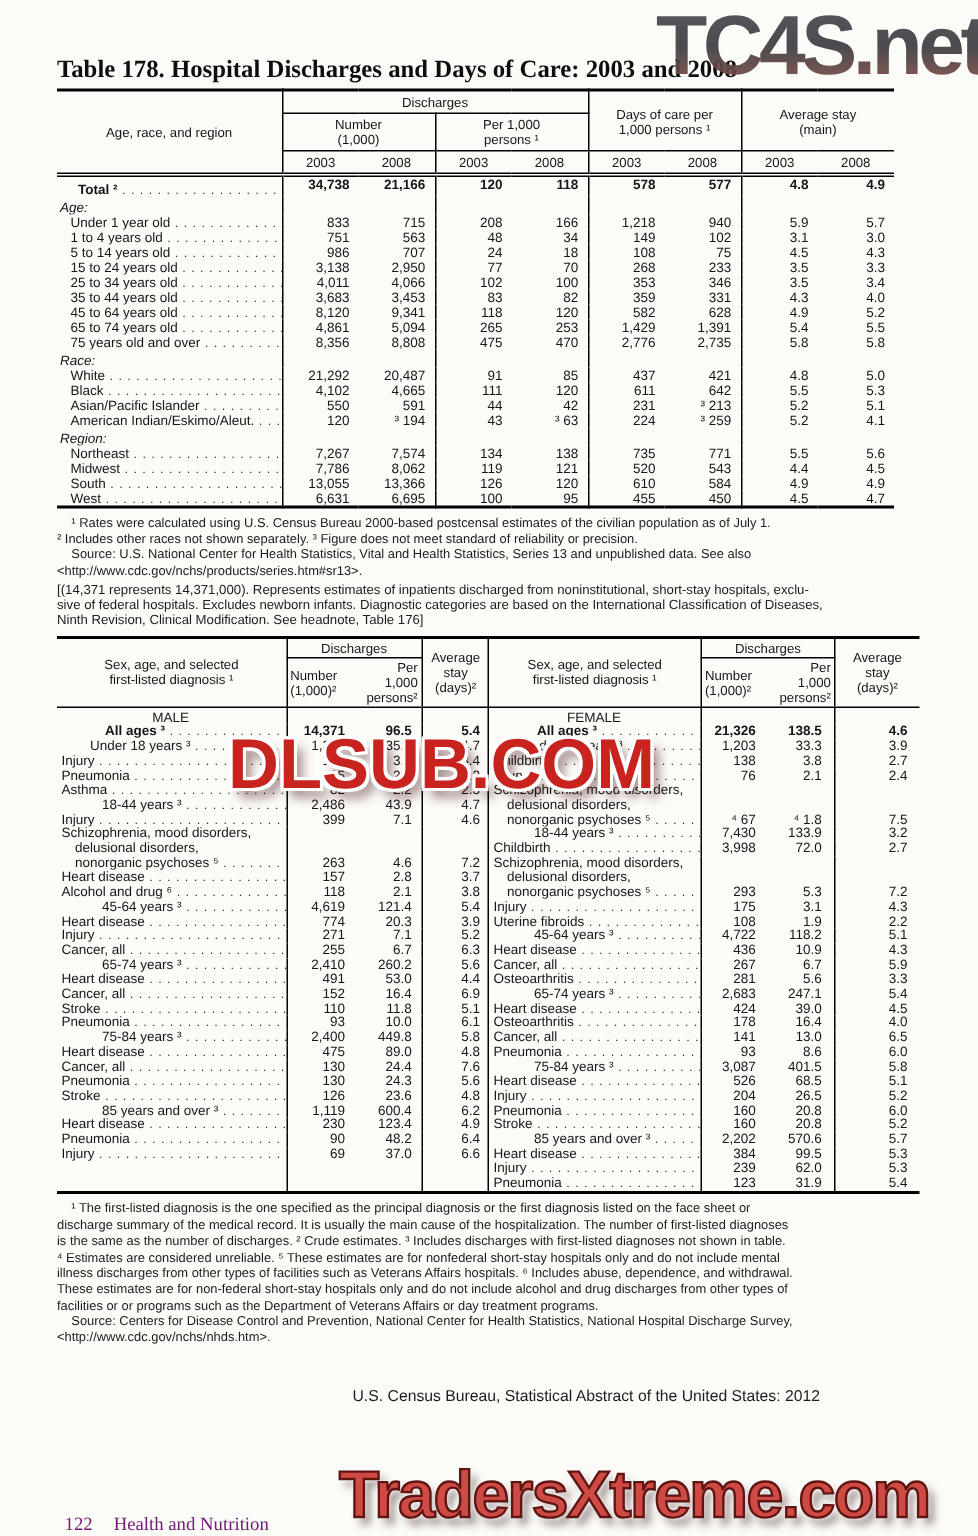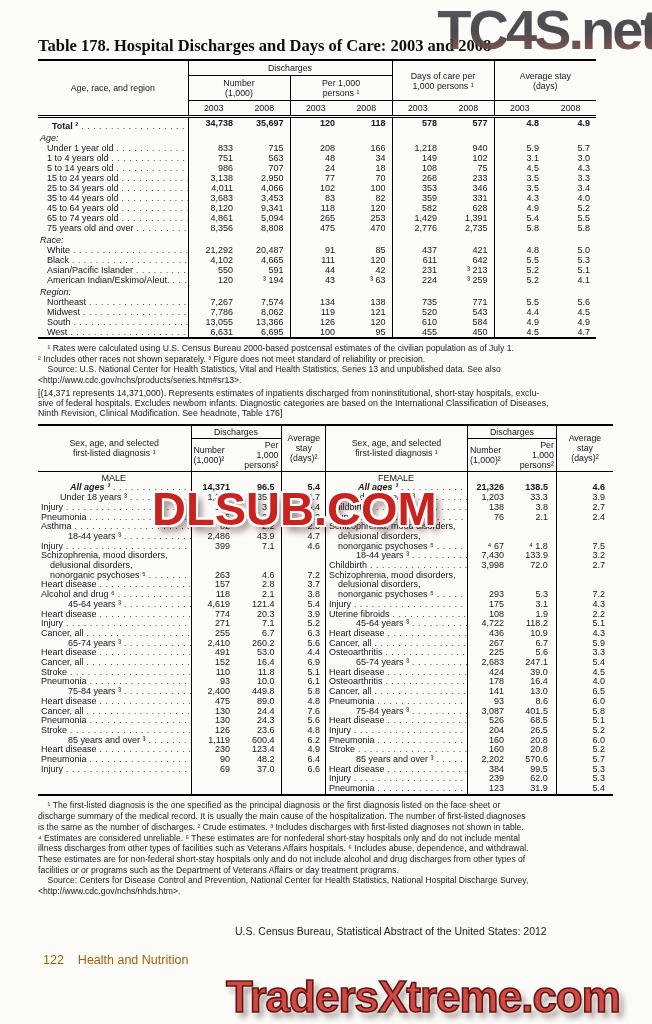--- a/index.html
+++ b/index.html
@@ -51,29 +51,29 @@
   .i-avg{border-bottom:1px solid #000;text-align:center;padding-right:5px;}
   .i-num{border-bottom:1px solid #000;text-align:left;padding-left:3px;vertical-align:bottom;}
   .i-per{border-right:1px solid #000;border-bottom:1px solid #000;text-align:right;padding-right:4px;vertical-align:bottom;}
   .t179i td{height:9.7px;line-height:9.7px;font-size:9px;vertical-align:bottom;padding:0 6px 0 0;text-align:right;overflow:hidden;}
   .pr .t179i td{padding-right:8px;}
   .pr .t179i td.stub{padding-right:0;}
   .t179i .lline{line-height:9.7px;}
   .r-group td{padding-top:2px;}
   .r-group .stub div{text-align:center;padding-right:1px;}
   .r-allages td{font-weight:bold;}
-  .r-allages .stub .lt{padding-left:32px;font-style:italic;}
+  .r-allages .stub .lt{padding-left:32px;}
   .r-age1 .stub .lt{padding-left:22px;}
   .r-age2 .stub .lt{padding-left:30px;}
   .r-diag .stub .lt,.r-diag .stub .lline{padding-left:3px;}
   .t179i .stub .cont{margin-left:9px;}
   .t179i tr.fill td{height:20px;}
 
   
-  .footer-left{position:absolute;left:43px;top:953px;font-size:12.5px;color:#a16207;}
+  .footer-left{position:absolute;left:43px;top:1009px;font-size:12.5px;color:#701a75;font-family:Liberation Serif, serif;}
   .footer-left .pg{margin-right:14px;}
   .footer-right{position:absolute;left:235px;top:925px;font-size:10.5px;color:#1d1d1d;}
 
   
   .wm{position:absolute;z-index:9;font-family:"Liberation Sans","DejaVu Sans",sans-serif;font-weight:900;pointer-events:none;}
   .wm-top{right:-4px;top:-3px;font-size:56px;letter-spacing:-3px;color:#47444c;opacity:.93;filter:blur(.4px);}
   @supports (-webkit-background-clip:text){
     .wm-top{background:linear-gradient(180deg,#505055 0%,#3e3d43 52%,#6e4a45 80%,#8a5c50 100%);
       -webkit-background-clip:text;background-clip:text;color:transparent;}
   }
@@ -107,21 +107,21 @@
           <col style="width:51px">
           <col style="width:51px">
       </colgroup>
       <thead>
         <tr>
           <th class="th-stub" rowspan="3">Age, race, and region</th>
           <th class="th-disch" colspan="4">Discharges</th>
           <th class="th-days" colspan="2" rowspan="2">Days of care per
 1,000 persons ¹</th>
           <th class="th-avg" colspan="2" rowspan="2">Average stay
-(days)</th>
+(main)</th>
         </tr>
         <tr>
           <th class="th-num" colspan="2">Number
 (1,000)</th>
           <th class="th-per" colspan="2">Per 1,000
 persons ¹</th>
         </tr>
         <tr>
           <th class="th-yr">2003</th>
           <th class="th-yr bR">2008</th>
@@ -135,21 +135,21 @@
       </thead>
       <tbody id="t178body">
           <tr class="r-total">
             <td class="stub">
               <div class="lab">
                 <span class="lt">Total ²</span>
                 <span class="leader"></span>
               </div>
             </td>
             <td class="v">34,738</td>
-            <td class="v bR">35,697</td>
+            <td class="v bR">21,166</td>
             <td class="v">120</td>
             <td class="v bR">118</td>
             <td class="v">578</td>
             <td class="v bR">577</td>
             <td class="v">4.8</td>
             <td class="v">4.9</td>
           </tr>
           <tr class="r-sect">
             <td class="stub">
               <div class="lline"><span class="lt">Age:</span></div>
@@ -1007,21 +1007,21 @@
                     <td class="v bR">6.7</td>
                     <td class="v">5.9</td>
                   </tr>
                   <tr class="r-diag">
                     <td class="stub">
                       <div class="lab">
                         <span class="lt">Osteoarthritis</span>
                         <span class="leader"></span>
                       </div>
                     </td>
-                    <td class="v">225</td>
+                    <td class="v">281</td>
                     <td class="v bR">5.6</td>
                     <td class="v">3.3</td>
                   </tr>
                   <tr class="r-age2">
                     <td class="stub">
                       <div class="lab">
                         <span class="lt">65-74 years ³</span>
                         <span class="leader"></span>
                       </div>
                     </td>

